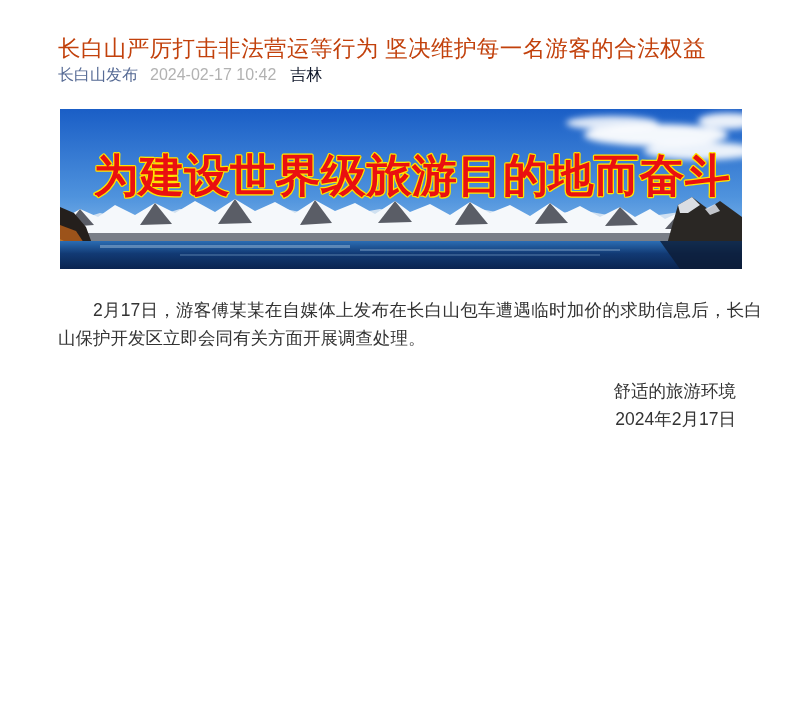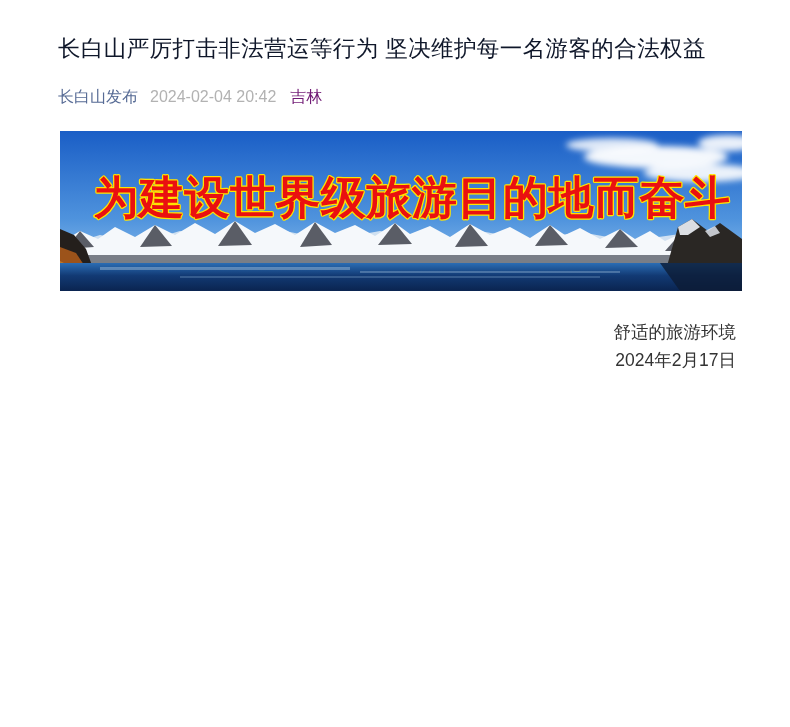--- a/index.html
+++ b/index.html
@@ -4,29 +4,29 @@
 <style>
   html,body{margin:0;padding:0;}
   body{
     width:790px;height:727px;background:#ffffff;overflow:hidden;
     font-family:"Liberation Sans",sans-serif;
     -webkit-font-smoothing:antialiased;
   }
   .page{padding:34px 28px 0 58px;}
   .title{
     margin:0;font-size:22.5px;line-height:30px;font-weight:400;
-    color:#0f172a;letter-spacing:0.4px;
+    color:#c2410c;letter-spacing:0.4px;
   }
   .meta{
-    margin-top:22px;display:flex;align-items:center;
+    display:flex;align-items:center;
     font-size:16px;line-height:22px;
   }
   .meta .account{color:#576b95;cursor:pointer;margin-right:12px;}
   .meta .date{color:#b2b2b2;margin-right:14px;}
-  .meta .location{color:#701a75;}
+  .meta .location{color:#0f172a;}
   .banner{
     margin-top:23px;margin-left:2px;width:682px;height:160px;
     display:block;
   }
   .banner svg{display:block;}
   .content{
     margin-top:28px;font-size:17.5px;line-height:27.5px;color:#333333;
     text-align:justify;
   }
   .content p{margin:0;text-indent:2em;}
@@ -41,21 +41,21 @@
 </style>
 </head>
 <body>
 
 <div class="page">
 
   <h1 class="title">长白山严厉打击非法营运等行为 坚决维护每一名游客的合法权益</h1>
 
   <div class="meta">
     <span class="account">长白山发布</span>
-    <span class="date">2024-02-04 20:42</span>
+    <span class="date">2024-02-17 10:42</span>
     <span class="location">吉林</span>
   </div>
 
   <div class="banner">
     <svg width="682" height="160" viewBox="0 0 682 160" xmlns="http://www.w3.org/2000/svg">
       <defs>
         <linearGradient id="sky" x1="0" y1="0" x2="0" y2="1">
           <stop offset="0" stop-color="#1a5ec6"></stop>
           <stop offset="0.55" stop-color="#4f93dd"></stop>
           <stop offset="1" stop-color="#a8d2f4"></stop>
@@ -108,20 +108,21 @@
       <rect x="40" y="136" width="250" height="3" fill="#cfe2f2" opacity="0.35"></rect>
       <rect x="300" y="140" width="260" height="2" fill="#bcd6ec" opacity="0.3"></rect>
       <rect x="120" y="145" width="420" height="2" fill="#9fc4e4" opacity="0.25"></rect>
       <polygon fill="#0c1c35" opacity="0.8" points="600,132 682,132 682,160 620,160"></polygon>
 
       <text class="slogan-svg-text" x="352" y="82" text-anchor="middle" font-size="45" fill="#ea1010" stroke="#ffe400" stroke-width="2.5" paint-order="stroke" stroke-linejoin="round">为建设世界级旅游目的地而奋斗</text>
     </svg>
   </div>
 
   <div class="content">
+    <p>2月17日，游客傅某某在自媒体上发布在长白山包车遭遇临时加价的求助信息后，长白山保护开发区立即会同有关方面开展调查处理。</p>
   </div>
 
   <div class="signature">
     <div>舒适的旅游环境</div>
     <div>2024年2月17日</div>
   </div>
 
 </div>
 
 </body></html>

